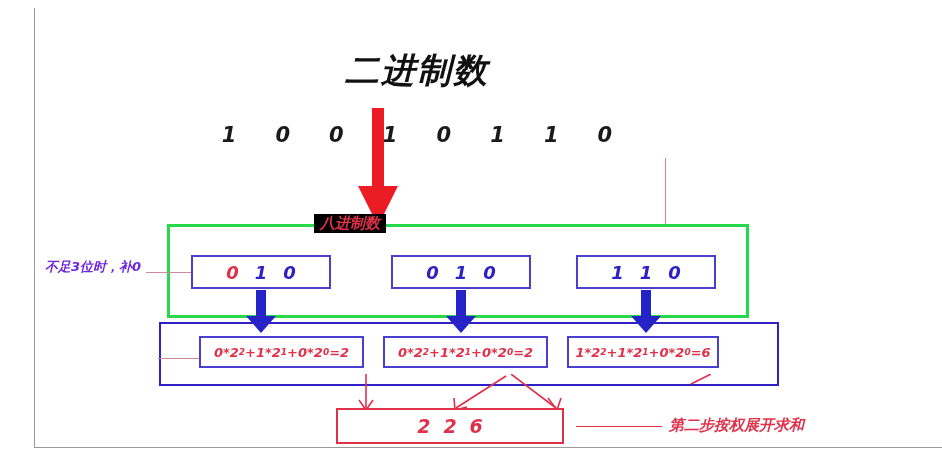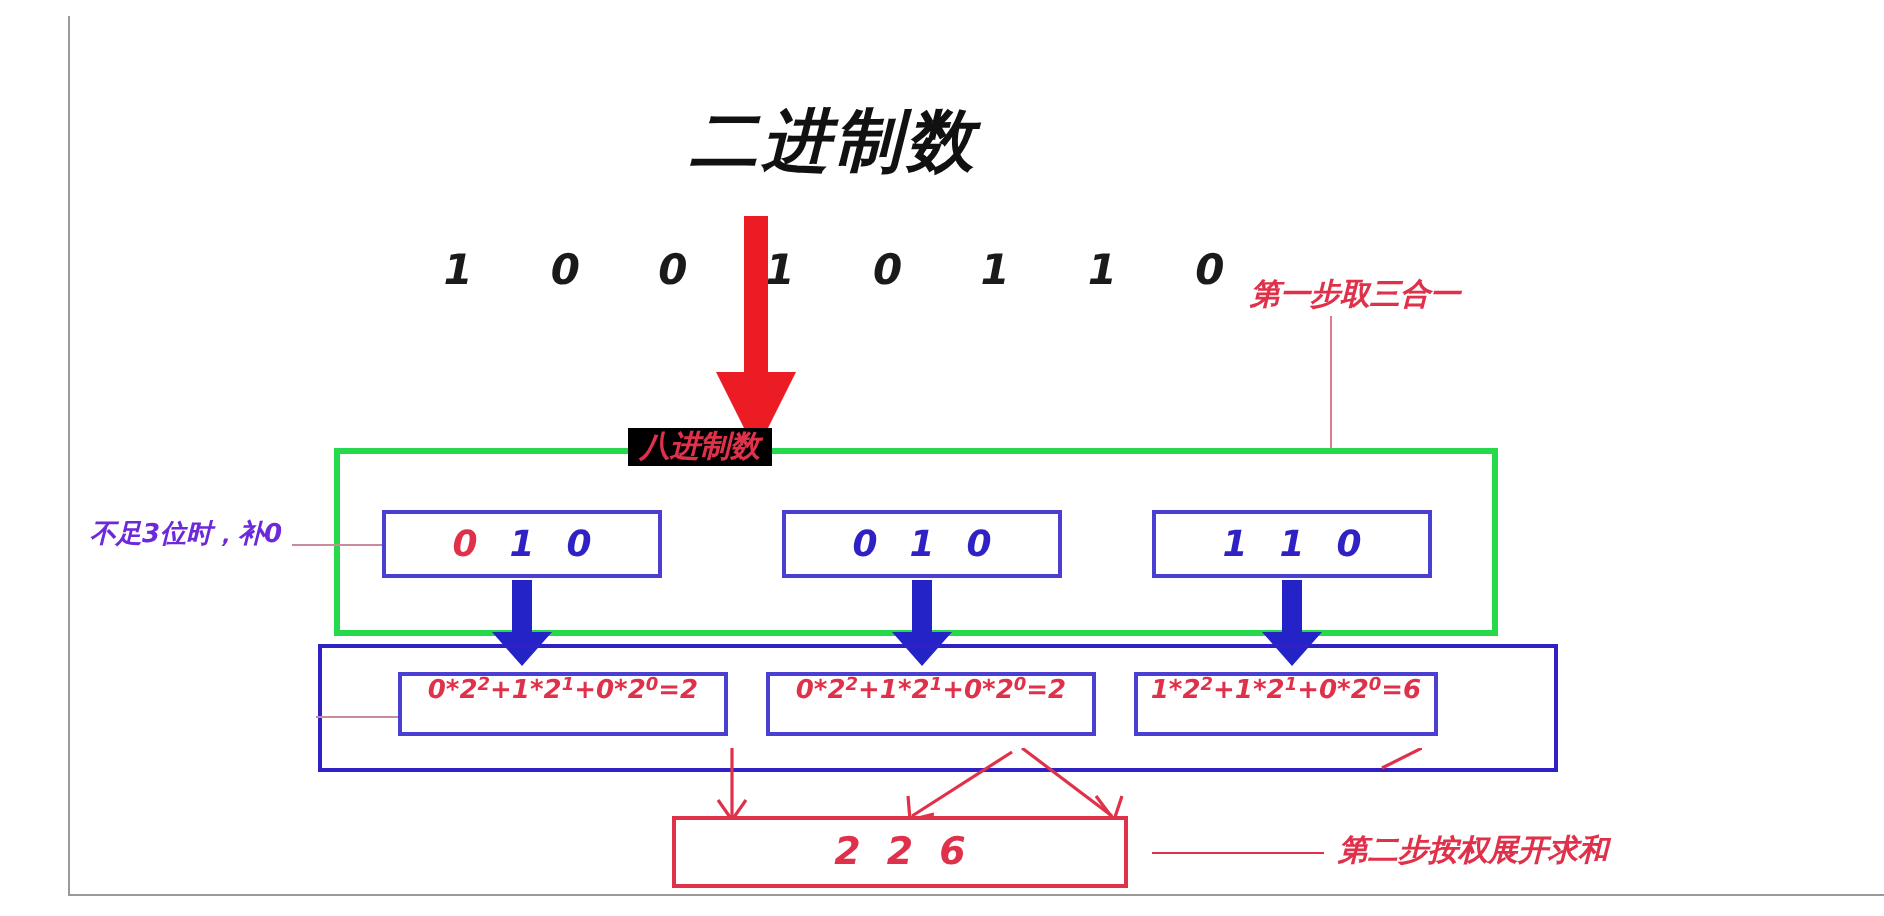--- a/index.html
+++ b/index.html
@@ -165,21 +165,21 @@
   }
 
   
   .formula-box {
     position: absolute;
     top: 336px;
     height: 32px;
     border: 2px solid #4b3fd1;
     box-sizing: border-box;
     display: flex;
-    align-items: flex-start;
+    align-items: center;
     justify-content: center;
     background: #ffffff;
     font-size: 13px;
     font-weight: bold;
     font-style: italic;
     color: #e0314b;
     white-space: nowrap;
     padding: 0 6px;
   }
   .formula-box sup { font-size: 9px; vertical-align: super; }
@@ -264,21 +264,20 @@
     <span>0</span>
     <span>1</span>
     <span>1</span>
     <span>0</span>
   </div>
 
   <svg class="red-arrow" viewBox="0 0 44 120">
     <path d="M16,0 L28,0 L28,78 L42,78 L22,118 L2,78 L16,78 Z" fill="#ec1c24"></path>
   </svg>
 
-  <div class="step1-label">第一步取三合一</div>
   <div class="step1-line"></div>
 
   <div class="green-box"></div>
   <div class="octal-label">八进制数</div>
 
   <div class="pad-note">不足3位时，补0</div>
   <div class="pad-note-line"></div>
 
   <div class="group-box" id="group-0">
     <span class="bit pad">0</span>

